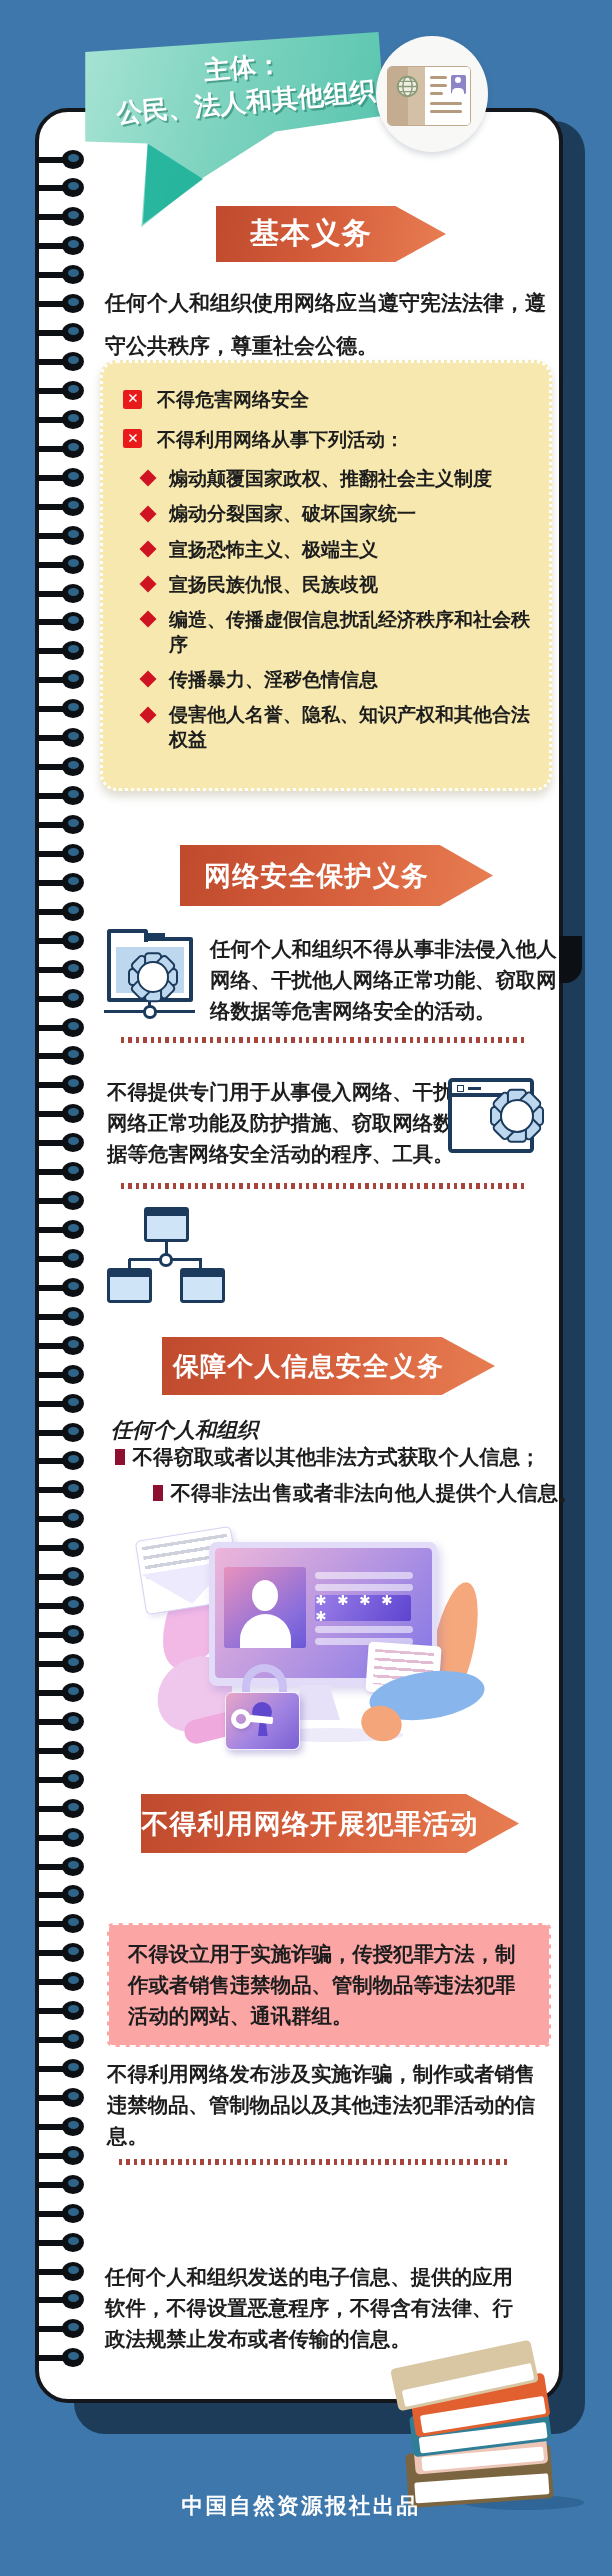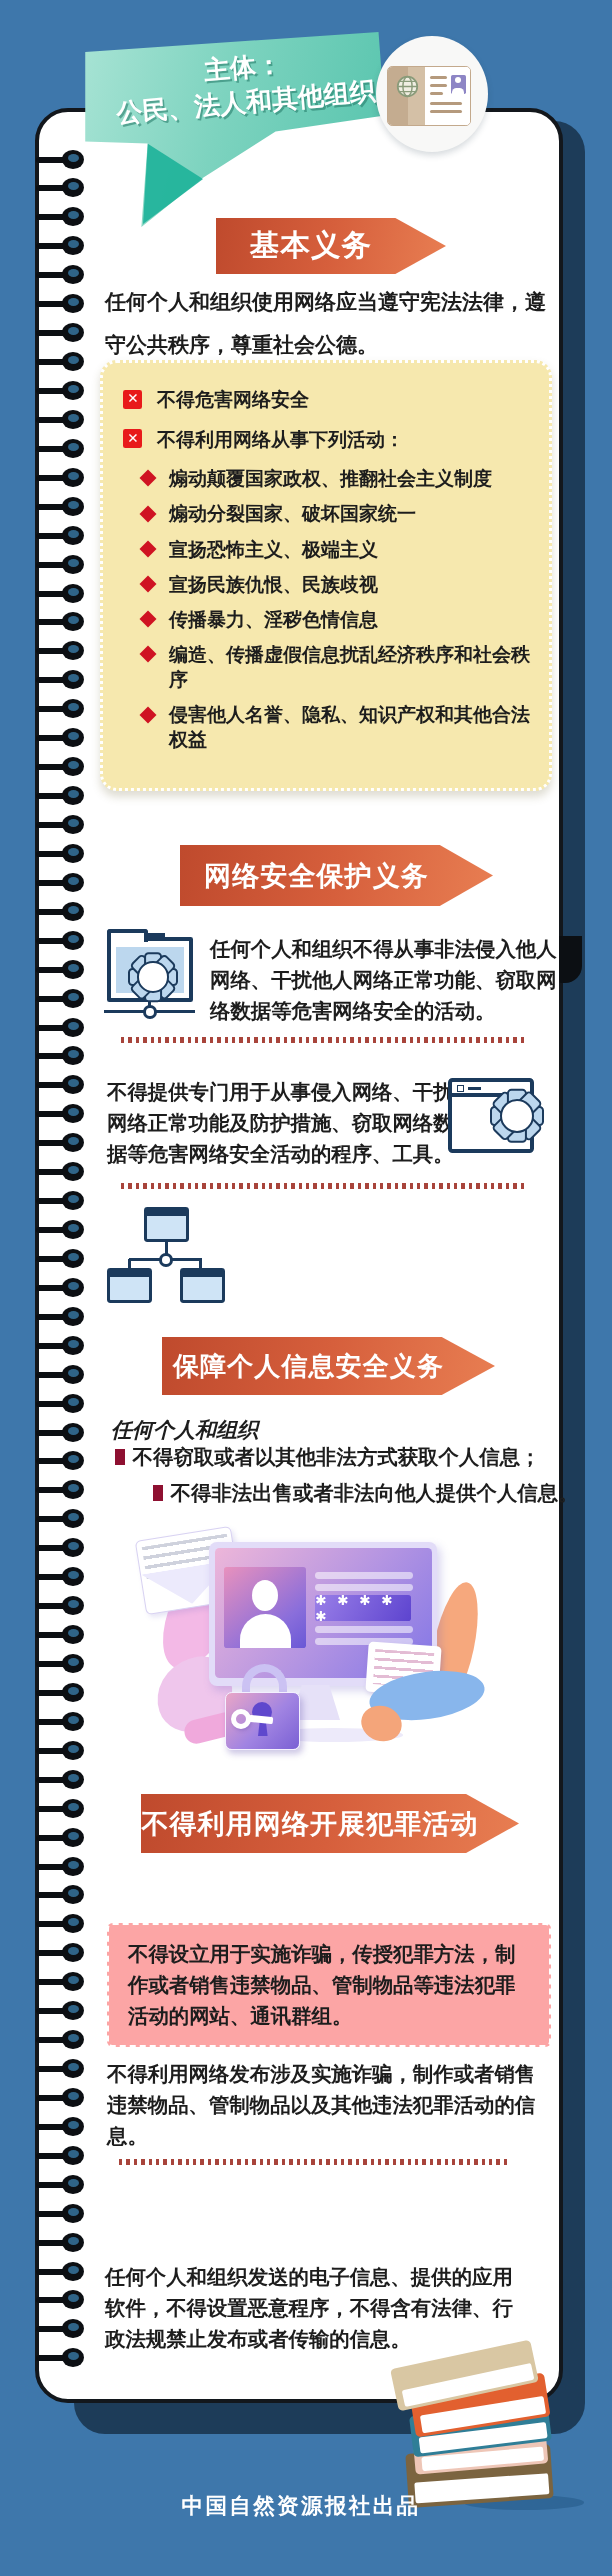--- a/index.html
+++ b/index.html
@@ -36,33 +36,33 @@
   .idcard .right{flex:1;position:relative;background:#fff;}
   .idl{position:absolute;height:3.4px;border-radius:1.7px;background:#b59a7d;}
   .photo{position:absolute;right:4.5px;top:8px;width:15.3px;height:19px;background:#8d85c5;border-radius:1.7px;}
   .photo i{position:absolute;left:4.5px;top:2.8px;width:6.2px;height:6.2px;background:#fff;border-radius:50%;}
   .photo b{position:absolute;left:1.7px;bottom:0;width:12px;height:5.7px;background:#fff;border-radius:4.5px 4.5px 0 0;}
   
   .banner{position:absolute;display:flex;align-items:center;justify-content:center;
           color:#fff;font-weight:900;letter-spacing:1.1px;
           background:linear-gradient(100deg,#bf4a2d 0%,#d65f3c 50%,#e87e52 100%);}
   .banner span{padding-right:40px;}
-  .b1{left:216px;top:218px;width:230px;height:56px;font-size:29.5px;
+  .b1{left:216px;top:206px;width:230px;height:56px;font-size:29.5px;
       clip-path:polygon(0 0,78% 0,100% 50%,78% 100%,0 100%);}
   .b2{left:180px;top:845px;width:313px;height:61px;font-size:27px;
       clip-path:polygon(0 0,83% 0,100% 50%,83% 100%,0 100%);}
   .b3{left:162px;top:1337px;width:333px;height:58px;font-size:26px;
       clip-path:polygon(0 0,84% 0,100% 50%,84% 100%,0 100%);}
   .b4{left:141px;top:1794px;width:378px;height:59px;font-size:27px;
       clip-path:polygon(0 0,86% 0,100% 50%,86% 100%,0 100%);}
   .b5{left:107px;top:2186px;width:456px;height:61px;font-size:25px;
       clip-path:polygon(0 0,89% 0,100% 50%,89% 100%,0 100%);}
   
   .txt{position:absolute;color:#1d1d1d;font-weight:800;}
-  .intro{left:105px;top:281px;width:448px;font-size:21px;line-height:43px;font-family:Liberation Serif, serif;}
+  .intro{left:105px;top:281px;width:448px;font-size:21px;line-height:43px;}
   .yellow-box{position:absolute;left:100px;top:360px;width:452px;height:431px;box-sizing:border-box;
               background:#f6e8ae;border:3.4px dotted #fff;border-radius:17px;padding-top:24px;
               box-shadow:0 5.7px 8px rgba(110,100,55,.22);}
   .x-row{display:flex;align-items:flex-start;margin:0 17px 13.6px 20.4px;font-size:19px;line-height:26px;
          color:#1d1d1d;font-weight:800;}
   .x-badge{flex:none;width:19px;height:19px;margin:2.8px 14.7px 0 0;background:#e81a1a;border-radius:2.3px;
            color:#fff;font-size:13.6px;font-weight:900;display:flex;align-items:center;justify-content:center;}
   .d-row{display:flex;align-items:flex-start;margin:0 11.3px 10.2px 37px;font-size:19px;line-height:25px;
          color:#1d1d1d;font-weight:800;white-space:pre-line;}
   .diamond{flex:none;width:12px;height:12px;margin:6.2px 14.7px 0 2.3px;background:#cf1322;transform:rotate(45deg);}
@@ -300,22 +300,22 @@
       <span>不得危害网络安全</span>
     </div>
     <div class="x-row">
       <span class="x-badge">✕</span>
       <span>不得利用网络从事下列活动：</span>
     </div>
     <div class="d-row"><span class="diamond"></span><span>煽动颠覆国家政权、推翻社会主义制度</span></div>
     <div class="d-row"><span class="diamond"></span><span>煽动分裂国家、破坏国家统一</span></div>
     <div class="d-row"><span class="diamond"></span><span>宣扬恐怖主义、极端主义</span></div>
     <div class="d-row"><span class="diamond"></span><span>宣扬民族仇恨、民族歧视</span></div>
+    <div class="d-row"><span class="diamond"></span><span>编造、传播虚假信息扰乱经济秩序和社会秩序</span></div>
     <div class="d-row"><span class="diamond"></span><span>传播暴力、淫秽色情信息</span></div>
-    <div class="d-row"><span class="diamond"></span><span>编造、传播虚假信息扰乱经济秩序和社会秩序</span></div>
     <div class="d-row"><span class="diamond"></span><span>侵害他人名誉、隐私、知识产权和其他合法
 权益</span></div>
   </div>
 
   <div class="banner b2">
     <span>网络安全保护义务</span>
   </div>
 
   <div class="folder">
     <i class="tab"></i>

